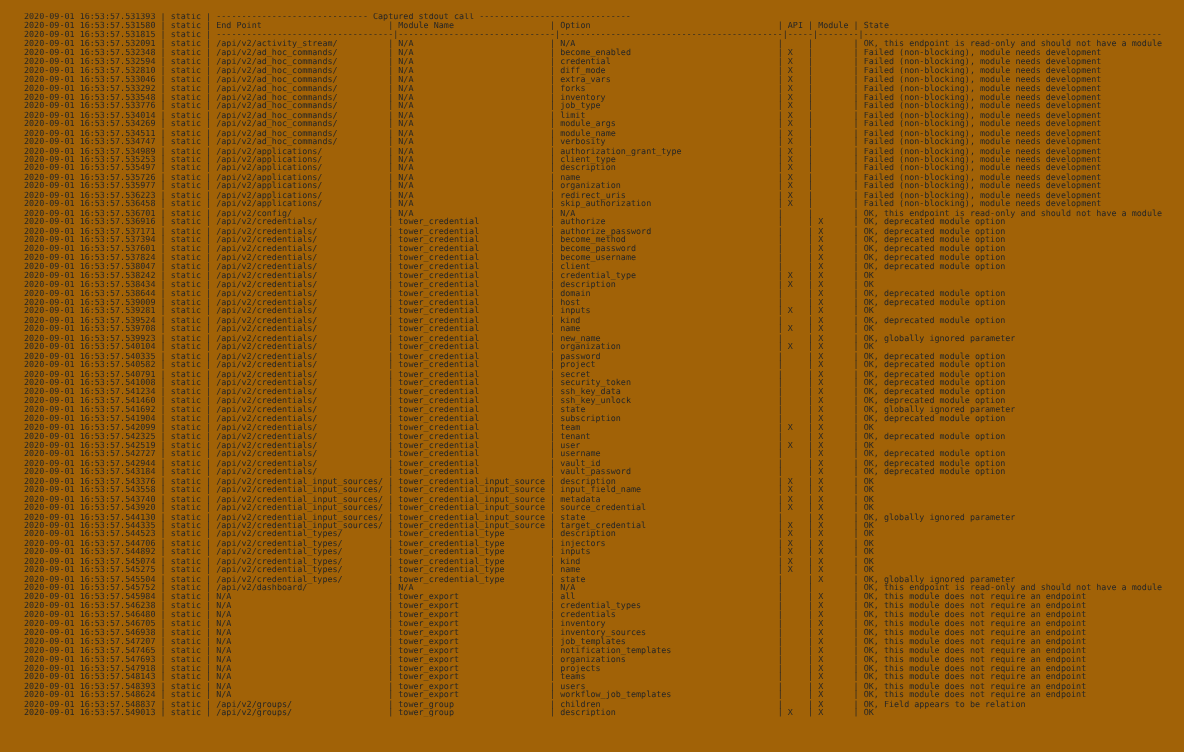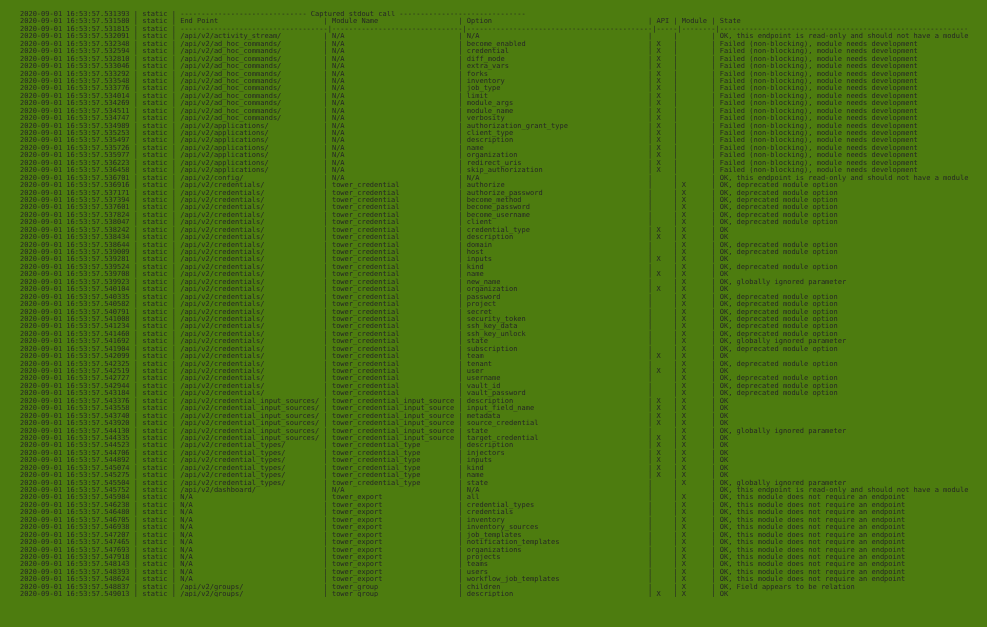--- a/index.html
+++ b/index.html
@@ -7,21 +7,21 @@
     padding: 0;
     background: #ffffff;
     width: 987px;
     height: 627px;
     overflow: hidden;
   }
   .screen {
     position: relative;
     width: 987px;
     height: 627px;
-    background: #4d7c0f;
+    background: #a16207;
   }
   #log {
     position: absolute;
     left: 20px;
     top: 11px;
     height: 586px;
     width: 960px;
     overflow: hidden;
     font-family: "DejaVu Sans Mono", "Liberation Mono", monospace;
     font-size: 7px;

